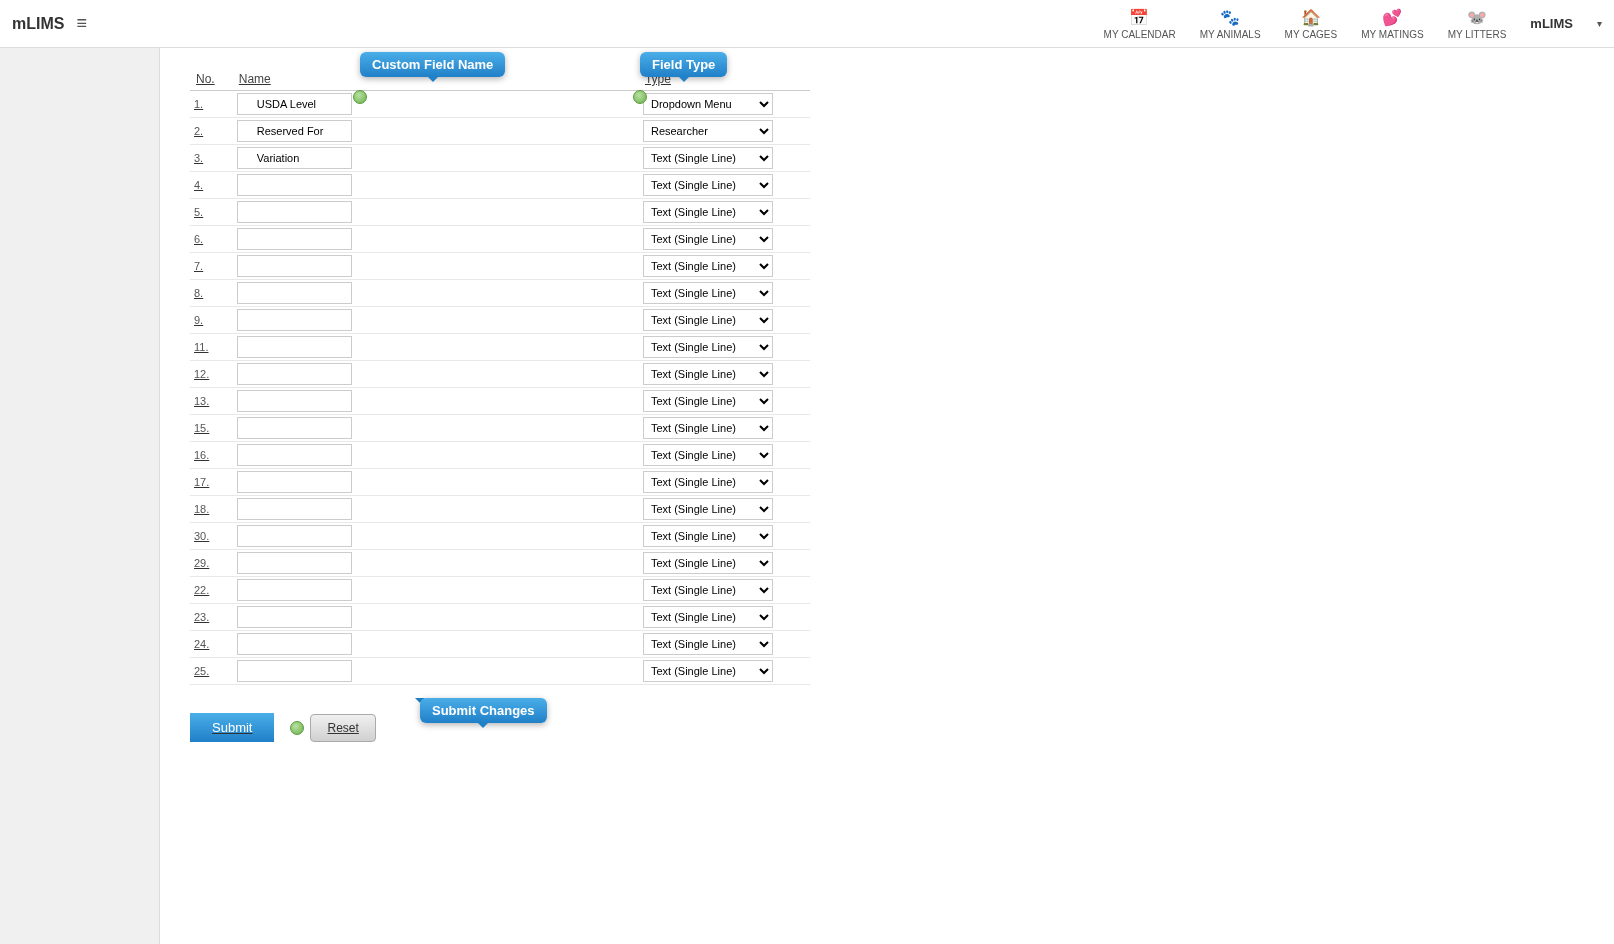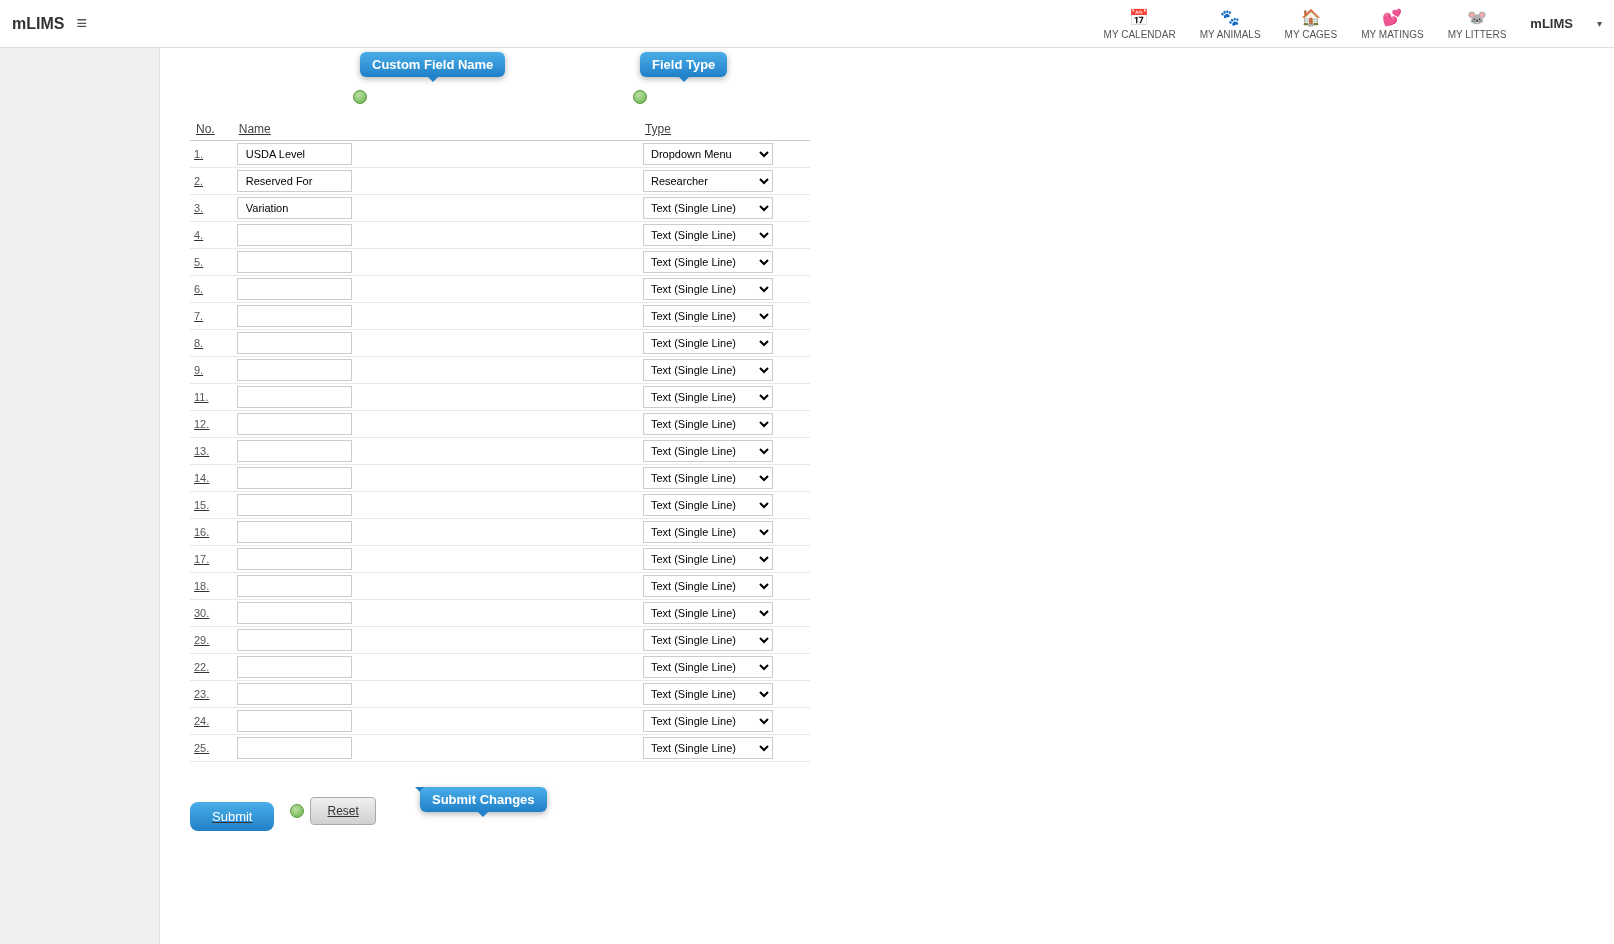--- a/index.html
+++ b/index.html
@@ -103,21 +103,20 @@
       background: radial-gradient(circle at 40% 35%, #b8e0a0, #6ab04c);
       border-radius: 50%;
       border: 1px solid #5a9a3c;
       z-index: 101;
     }
 
     
     .form-table {
       width: 620px;
       border-collapse: collapse;
-      margin-top: 50px;
     }
     .form-table th {
       text-align: left;
       padding: 4px 6px;
       font-weight: normal;
       font-size: 12px;
       color: #444;
       border-bottom: 1px solid #ccc;
     }
     .col-no { width: 40px; }
@@ -133,21 +132,21 @@
       border-bottom: 1px solid #e8e8e8;
     }
     .row-num {
       color: #555;
       font-size: 11px;
     }
     .name-input {
       width: 115px;
       height: 22px;
       border: 1px solid #ccc;
-      padding: 2px 8px;
+      padding: 2px 19px;
       font-size: 11px;
       background: #fff;
     }
     .type-select {
       width: 130px;
       height: 22px;
       border: 1px solid #ccc;
       padding: 1px 3px;
       font-size: 11px;
       background: #fff;
@@ -160,23 +159,22 @@
       align-items: center;
       gap: 16px;
       position: relative;
     }
     .btn-submit {
       background: linear-gradient(to bottom, #4aaee8, #2080c8);
       color: #fff;
       border: none;
       padding: 7px 22px;
       font-size: 13px;
-      border-radius: 8px;
+      border-radius: 0;
       cursor: pointer;
-      margin-top: 12px;
     }
     .btn-reset {
       background: linear-gradient(to bottom, #f0f0f0, #d0d0d0);
       color: #333;
       border: 1px solid #aaa;
       padding: 6px 16px;
       font-size: 12px;
       border-radius: 4px;
       cursor: pointer;
     }
@@ -320,26 +318,20 @@
             <td></td>
             <td><select class="type-select"><option value="Text (Single Line)">Text (Single Line)</option><option value="Dropdown Menu">Dropdown Menu</option><option value="Researcher">Researcher</option><option value="Text (Multi Line)">Text (Multi Line)</option><option value="Date">Date</option><option value="Number">Number</option></select></td>
           </tr>
           <tr>
             <td class="row-num">13.</td>
             <td><input type="text" class="name-input" style=""></td>
             <td></td>
             <td><select class="type-select"><option value="Text (Single Line)">Text (Single Line)</option><option value="Dropdown Menu">Dropdown Menu</option><option value="Researcher">Researcher</option><option value="Text (Multi Line)">Text (Multi Line)</option><option value="Date">Date</option><option value="Number">Number</option></select></td>
           </tr>
           <tr>
-            <td class="row-num">14.</td>
-            <td><input type="text" class="name-input" style=""></td>
-            <td></td>
-            <td><select class="type-select"><option value="Text (Single Line)">Text (Single Line)</option><option value="Dropdown Menu">Dropdown Menu</option><option value="Researcher">Researcher</option><option value="Text (Multi Line)">Text (Multi Line)</option><option value="Date">Date</option><option value="Number">Number</option></select></td>
-          </tr>
-          <tr>
             <td class="row-num">15.</td>
             <td><input type="text" class="name-input" style=""></td>
             <td></td>
             <td><select class="type-select"><option value="Text (Single Line)">Text (Single Line)</option><option value="Dropdown Menu">Dropdown Menu</option><option value="Researcher">Researcher</option><option value="Text (Multi Line)">Text (Multi Line)</option><option value="Date">Date</option><option value="Number">Number</option></select></td>
           </tr>
           <tr>
             <td class="row-num">16.</td>
             <td><input type="text" class="name-input" style=""></td>
             <td></td>
             <td><select class="type-select"><option value="Text (Single Line)">Text (Single Line)</option><option value="Dropdown Menu">Dropdown Menu</option><option value="Researcher">Researcher</option><option value="Text (Multi Line)">Text (Multi Line)</option><option value="Date">Date</option><option value="Number">Number</option></select></td>

